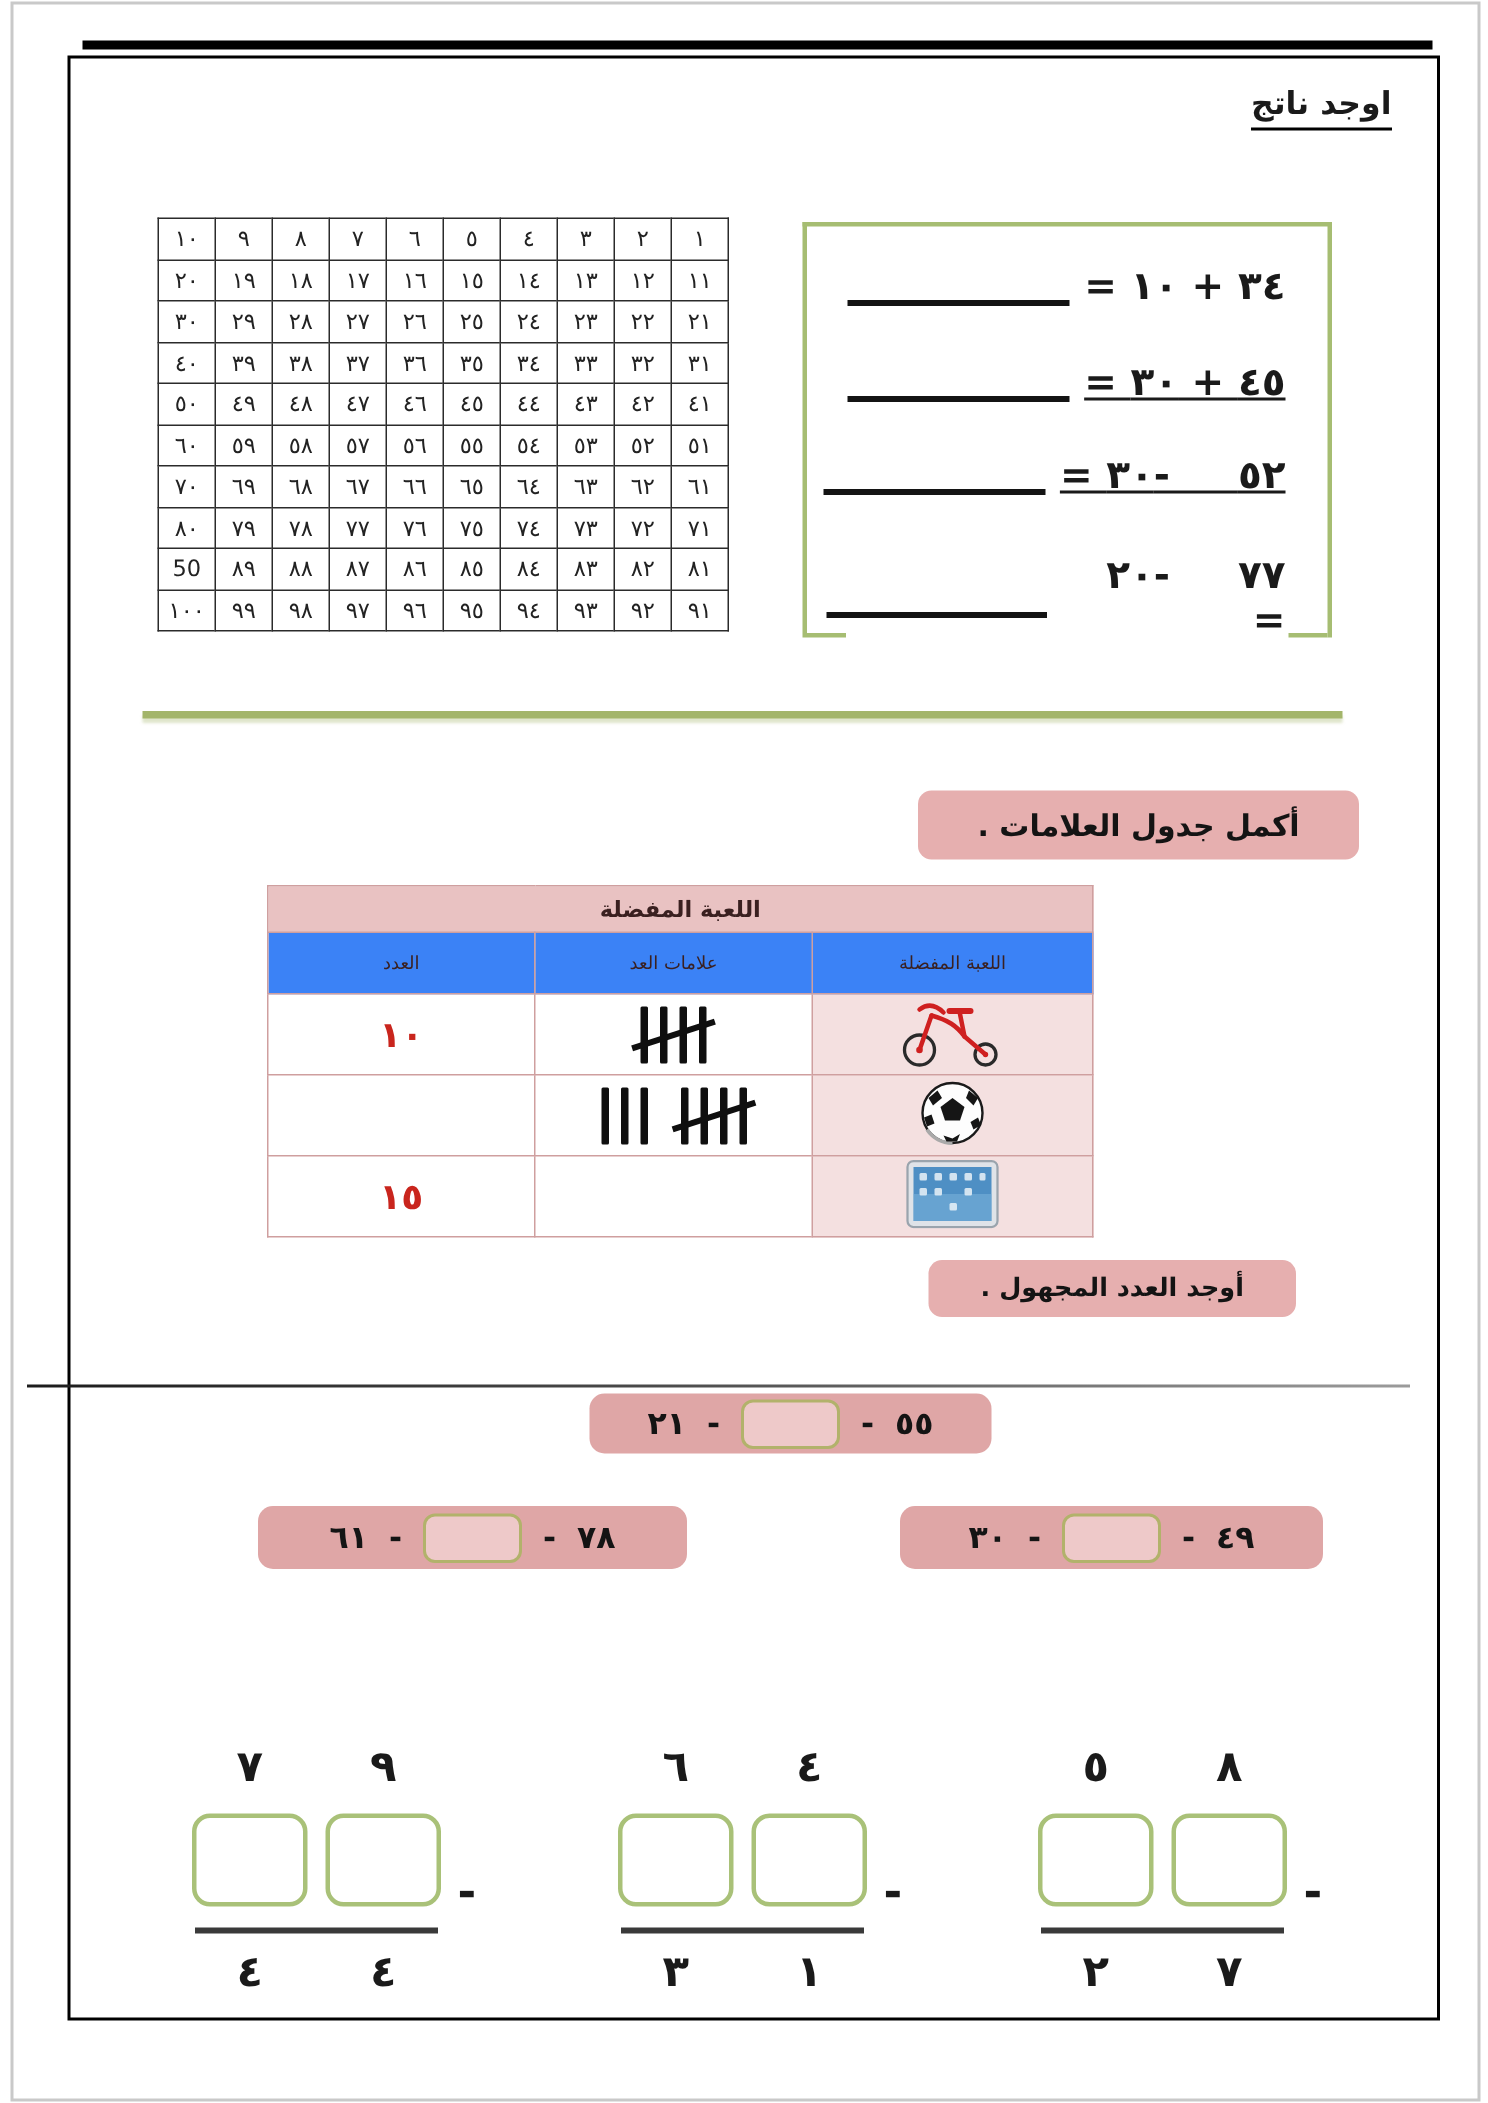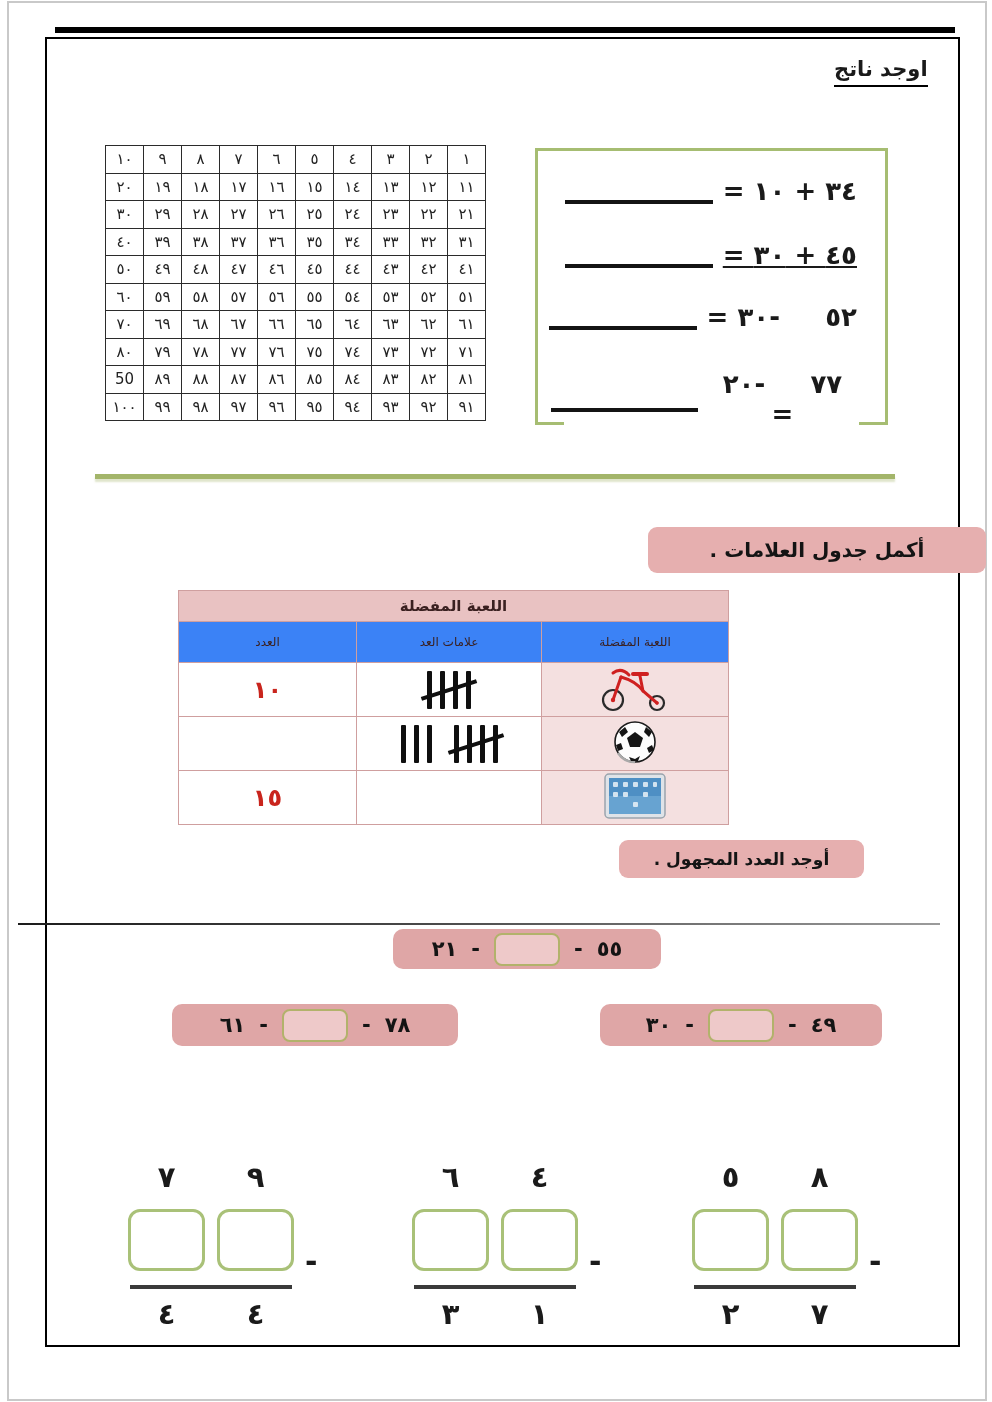--- a/index.html
+++ b/index.html
@@ -29,35 +29,35 @@
     left:535px;top:148px;width:353px;height:277px;
     border:3px solid #a6bd72;border-bottom:none;box-sizing:border-box;
   }
   .eq-box::before,.eq-box::after{
     content:"";position:absolute;bottom:0;width:26px;height:3px;background:#a6bd72;
   }
   .eq-box::before{left:0;}
   .eq-box::after{right:0;}
   .eq-row{
     direction:rtl;display:flex;align-items:center;justify-content:flex-start;
-    padding-right:28px;gap:10px;font-size:26px;font-weight:bold;height:36px;text-align:center;
+    padding-right:28px;gap:10px;font-size:26px;font-weight:bold;height:36px;
   }
   .eq-row0{margin-top:22px;}
   .eq-row1{margin-top:28px;text-decoration:underline;}
-  .eq-row2{margin-top:26px;}
+  .eq-row2{margin-top:26px;text-decoration:underline;}
   .eq-row3{margin-top:46px;padding-left:13px;}
   .eq-blank{width:148px;height:0;border-bottom:4px solid #141414;align-self:flex-end;margin-bottom:5px;}
 
   .sep{left:95px;top:474px;width:800px;height:5px;background:#a3b56a;box-shadow:0 3px 2px rgba(163,181,106,.35);}
 
   .label{
     background:#e6afaf;border-radius:9px;display:flex;align-items:center;justify-content:center;
     direction:rtl;font-weight:bold;color:#141414;
   }
-  .label1{left:648px;top:527px;width:338px;height:46px;font-size:20px;}
+  .label1{left:612px;top:527px;width:294px;height:46px;font-size:20px;}
   .label2{left:619px;top:840px;width:245px;height:38px;font-size:17px;}
 
   
   table.ttable{left:178px;top:590px;width:550px;border-collapse:collapse;direction:rtl;table-layout:fixed;}
   table.ttable td{border:1.5px solid #cf9f9f;text-align:center;vertical-align:middle;padding:0;}
   .tt-title{background:#e9c2c2;height:30px;font-weight:bold;font-size:15px;color:#3a2020;}
   .tt-head td{background:#3b82f6;height:40px;font-weight:normal;font-size:12px;color:#3a2020;}
   .tt-row{height:54px;}
   .game-cell{background:#f4e0e0;}
   .count-cell{color:#c9251d;font-weight:bold;font-size:24px;background:#fff;}

